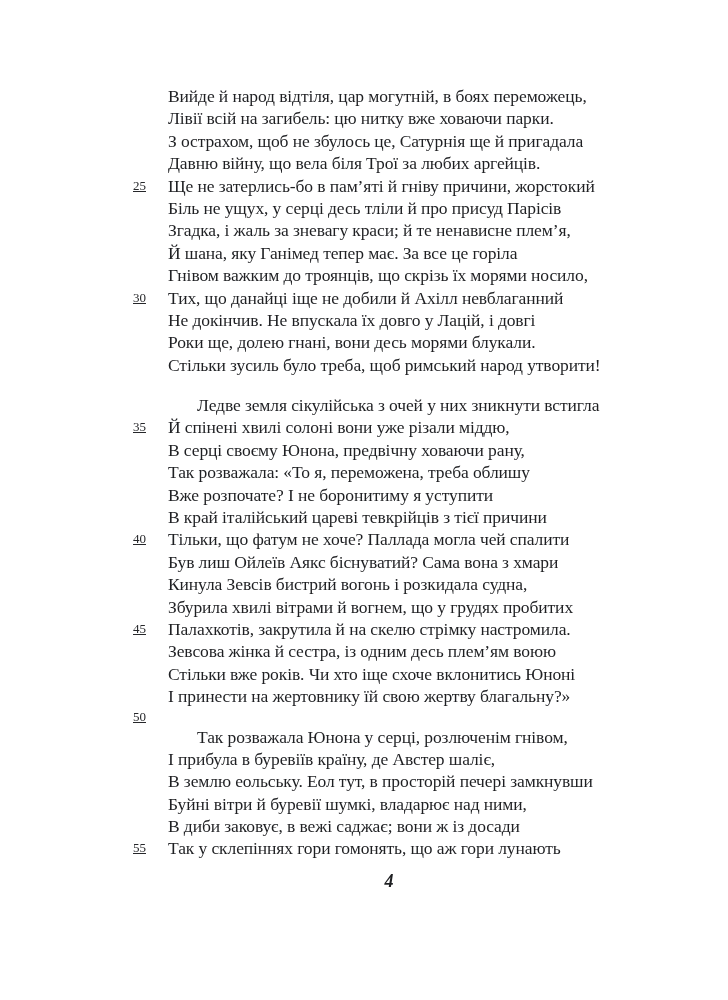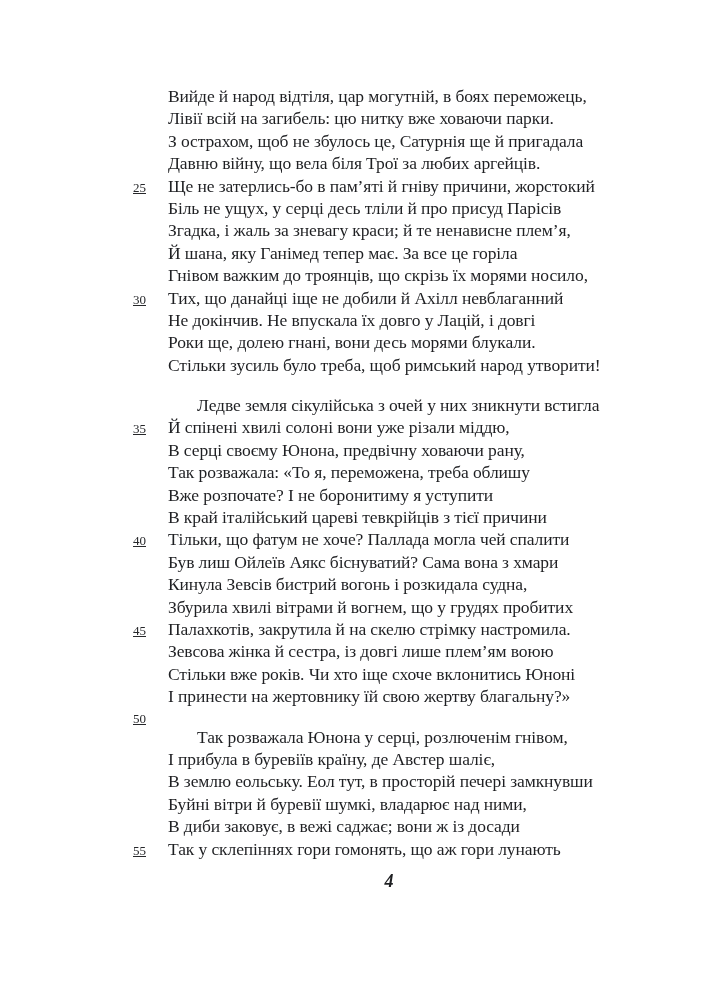--- a/index.html
+++ b/index.html
@@ -17,21 +17,21 @@
     color: #1f2023;
   }
   .text-block {
     position: absolute;
     left: 133px;
     top: 85px;
     width: 520px;
   }
   .row {
     display: flex;
-    align-items: flex-start;
+    align-items: flex-end;
     height: 22.4px;
     line-height: 22.4px;
     white-space: nowrap;
   }
   .row.blank {
     height: 18px;
     line-height: 18px;
   }
   .num {
     display: inline-block;
@@ -163,21 +163,21 @@
         <div class="row">
           <span class="num"></span>
           <span class="verse">Збурила хвилі вітрами й вогнем, що у грудях пробитих</span>
         </div>
         <div class="row">
           <span class="num">45</span>
           <span class="verse">Палахкотів, закрутила й на скелю стрімку настромила.</span>
         </div>
         <div class="row">
           <span class="num"></span>
-          <span class="verse">Зевсова жінка й сестра, із довгі лише плем’ям воюю</span>
+          <span class="verse">Зевсова жінка й сестра, із одним десь плем’ям воюю</span>
         </div>
         <div class="row">
           <span class="num"></span>
           <span class="verse">Стільки вже років. Чи хто іще схоче вклонитись Юноні</span>
         </div>
         <div class="row">
           <span class="num"></span>
           <span class="verse">І принести на жертовнику їй свою жертву благальну?»</span>
         </div>
         <div class="row blank">

